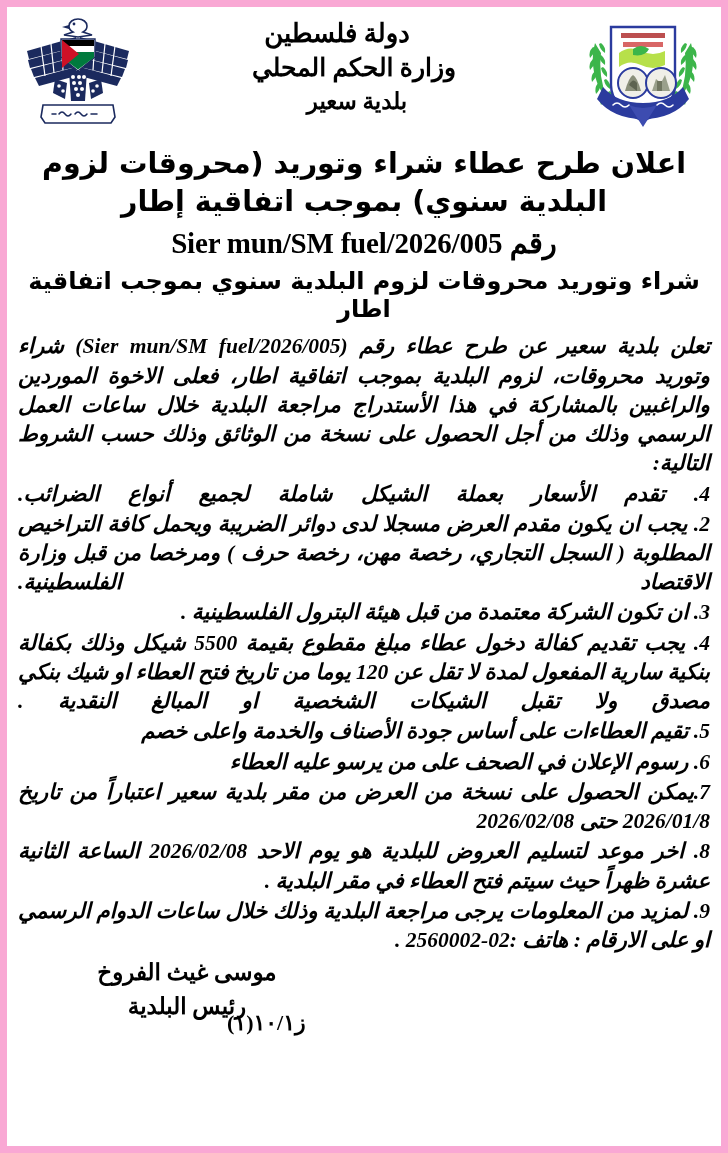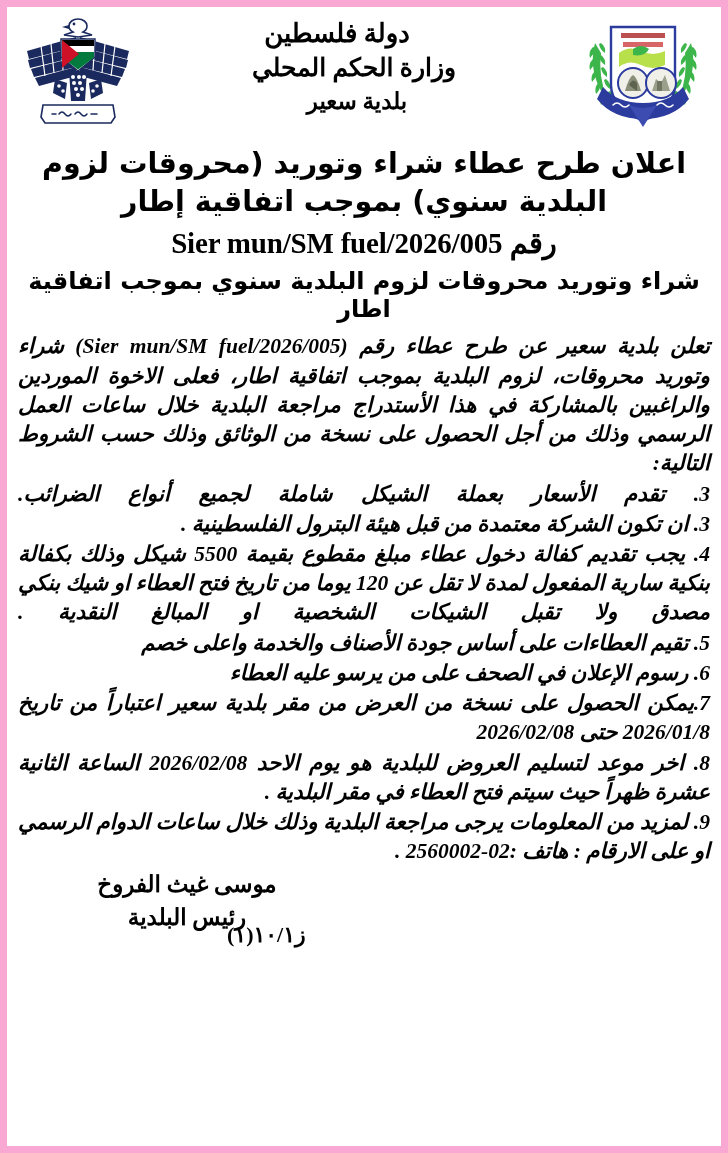--- a/index.html
+++ b/index.html
@@ -300,21 +300,22 @@
       <span>رقم</span>
       <span dir="ltr">Sier mun/SM fuel/2026/005</span>
     </div>
     <div class="sub-title">شراء وتوريد محروقات لزوم البلدية سنوي بموجب اتفاقية اطار</div>
   </div>
 
   <div class="body-text">
 
     <p>تعلن بلدية سعير عن طرح عطاء رقم (Sier mun/SM fuel/2026/005) شراء وتوريد محروقات، لزوم البلدية بموجب اتفاقية اطار، فعلى الاخوة الموردين والراغبين بالمشاركة في هذا الأستدراج مراجعة البلدية خلال ساعات العمل الرسمي وذلك من أجل الحصول على نسخة من الوثائق وذلك حسب الشروط التالية:</p>
 
-    <p class="clause">3. تقدم الأسعار بعملة الشيكل شاملة لجميع أنواع الضرائب.</p>
+    <p class="clause">4. تقدم الأسعار بعملة الشيكل شاملة لجميع أنواع الضرائب.</p>
+    <p class="clause">2. يجب ان يكون مقدم العرض مسجلا لدى دوائر الضريبة ويحمل كافة التراخيص المطلوبة ( السجل التجاري، رخصة مهن، رخصة حرف ) ومرخصا من قبل وزارة الاقتصاد الفلسطينية.</p>
     <p class="clause last-right">3. ان تكون الشركة معتمدة من قبل هيئة البترول الفلسطينية .</p>
     <p class="clause">4. يجب تقديم كفالة دخول عطاء مبلغ مقطوع بقيمة 5500 شيكل وذلك بكفالة بنكية سارية المفعول لمدة لا تقل عن 120 يوما من تاريخ فتح العطاء او شيك بنكي مصدق ولا تقبل الشيكات الشخصية او المبالغ النقدية .</p>
     <p class="clause last-right">5. تقيم العطاءات على أساس جودة الأصناف والخدمة واعلى خصم</p>
     <p class="clause last-right">6. رسوم الإعلان في الصحف على من يرسو عليه العطاء</p>
     <p class="clause last-right">7.يمكن الحصول على نسخة من العرض من مقر بلدية سعير اعتباراً من تاريخ 2026/01/8 حتى 2026/02/08</p>
     <p class="clause last-right">8. اخر موعد لتسليم العروض للبلدية هو يوم الاحد 2026/02/08 الساعة الثانية عشرة ظهراً حيث سيتم فتح العطاء في مقر البلدية .</p>
     <p class="clause last-right">9. لمزيد من المعلومات يرجى مراجعة البلدية وذلك خلال ساعات الدوام الرسمي او على الارقام : هاتف :02-2560002 .</p>
   </div>
 
   <div class="signature">

